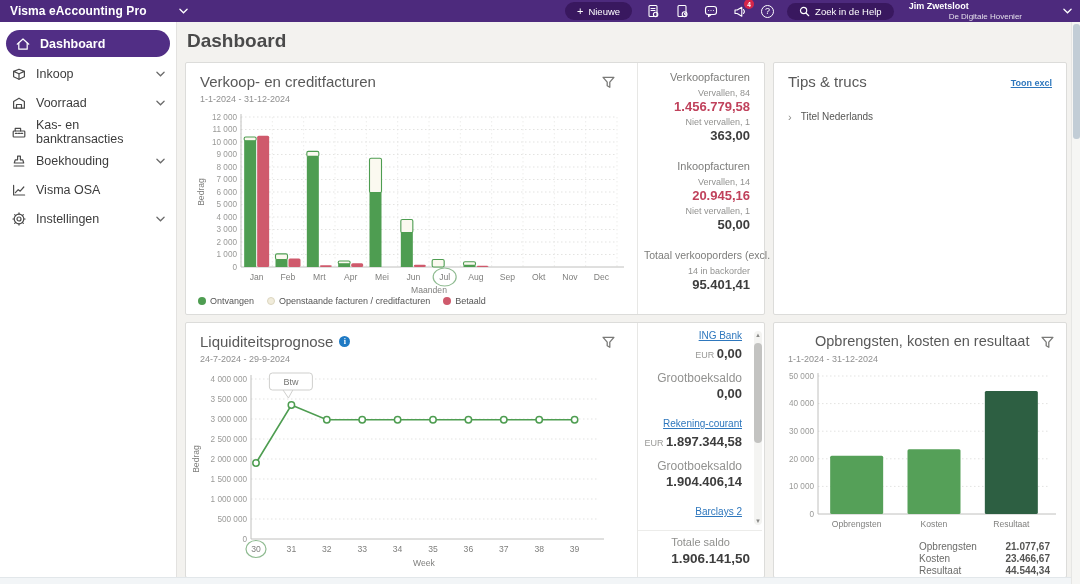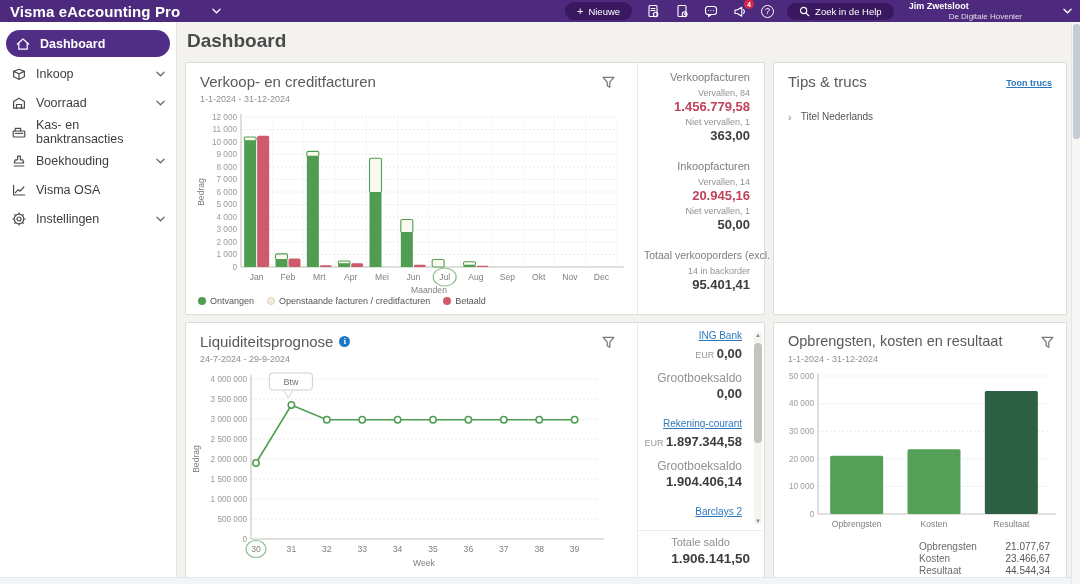--- a/index.html
+++ b/index.html
@@ -3,21 +3,21 @@
 <meta charset="utf-8">
 <style>
   * { margin:0; padding:0; box-sizing:border-box; }
   html,body { width:1080px; height:584px; }
   body { position:relative; font-family:"Liberation Sans","DejaVu Sans",sans-serif;
          background:#f3f2ef; overflow:hidden; color:#3d3d3d; }
 
   
   .topbar { position:absolute; left:0; top:0; width:1080px; height:22px;
             background:#4d2a7d; display:flex; align-items:center; color:#fff; z-index:5; }
-  .brand { font-size:15px; font-weight:bold; margin-left:10px; letter-spacing:.1px; }
+  .brand { font-size:12px; font-weight:bold; margin-left:10px; letter-spacing:.1px; }
   .brand-chev { margin-left:32px; display:flex; }
   .tb-right { margin-left:auto; display:flex; align-items:center; gap:13px; margin-right:8px; }
   .pill { background:#39185f; border-radius:10px; font-size:9.5px; color:#fff;
           display:flex; align-items:center; gap:5px; padding:3px 12px; cursor:pointer; }
   .tb-icon { position:relative; width:16px; height:16px; display:flex; align-items:center; justify-content:center; }
   .tb-icon svg * { fill:none; stroke:#fff; stroke-width:1.1; stroke-linecap:round; stroke-linejoin:round; }
   .badge { position:absolute; top:-4px; right:-6px; background:#d6264a; color:#fff;
            font-size:6.5px; font-weight:bold; min-width:10px; height:10px; border-radius:5px;
            display:flex; align-items:center; justify-content:center; padding:0 2px; }
   .help-circle { width:13px; height:13px; border:1.2px solid #fff; border-radius:50%;
@@ -87,21 +87,21 @@
   .total-label { font-size:11px; color:#8f8f8d; }
   .total-value { font-size:13.5px; font-weight:bold; color:#3d3d3d; margin-top:3px; }
   .v-scroll { position:absolute; right:2px; top:8px; width:8px; height:194px; background:#f4f4f2;
               border-radius:4px; }
   .v-thumb { position:absolute; left:0; top:12px; width:8px; height:100px; background:#c3c3c1; border-radius:4px; }
   .v-arrow { position:absolute; left:0; width:8px; font-size:6px; color:#8a8a88; text-align:center; line-height:8px; }
 
   
   .result-table { position:absolute; left:145px; right:16px; top:218px; font-size:10px; color:#6b6b69; }
   .rt-row { display:flex; justify-content:space-between; line-height:12px; }
-  .rt-val { color:#555553; }
+  .rt-val { color:#555553;font-weight:bold; }
 
   
   .info-i { width:11px; height:11px; border-radius:50%; background:#1f7ac4; color:#fff;
             font-size:8px; font-weight:bold; display:flex; align-items:center; justify-content:center;
             font-family:"Liberation Serif",serif; cursor:pointer; }
 
   
   svg.chart { position:absolute; overflow:visible; }
   #chart1 { left:6px; top:46px; }
   #chart2 { left:6px; top:44px; }
@@ -401,21 +401,21 @@
       <div class="stat-section">
         <div class="stat-title small">Totaal verkooporders (excl. btw)</div>
         <div class="stat-label">14 in backorder</div>
         <div class="stat-value">95.401,41</div>
       </div>
     </div>
 </section>
 
 <section class="card cardT">
   <div class="c-title">Tips &amp; trucs</div>
-  <span class="link">Toon trucs</span>
+  <span class="link">Toon excl</span>
   <div class="tips-list">
       <div class="tip-row">
         <span class="tip-chev">›</span>
         <span>Titel Nederlands</span>
       </div>
     </div>
 </section>
 
 <section class="card card2">
   <div class="c-title">
@@ -501,21 +501,21 @@
     <span class="v-arrow" style="bottom:0;">▼</span>
   </div>
   <div class="banks-sep"></div>
   <div class="total">
     <div class="total-label">Totale saldo</div>
     <div class="total-value">1.906.141,50</div>
   </div>
 </section>
 
 <section class="card card3">
-  <div class="c-title" style="font-size:14.5px;">Opbrengsten, kosten en resultaat</div>
+  <div class="c-title" style="font-size:14.5px;margin-left:27px;">Opbrengsten, kosten en resultaat</div>
   <div class="c-sub">1-1-2024 - 31-12-2024</div>
   <span class="funnel" style="right:12px; top:12px;">
     <svg viewBox="0 0 12 12" width="13" height="13">
         <path d="M1 1.2 H11 L7.2 5.6 V10.4 L4.8 9 V5.6 Z"></path>
       </svg>
   </span>
   <svg id="chart3" class="chart" width="280" height="180">
       <text x="34" y="149.8" text-anchor="end" class="tick">0</text>
       <line x1="38" y1="119.4" x2="270" y2="119.4" class="grid"></line>
       <text x="34" y="122.2" text-anchor="end" class="tick">10 000</text>

